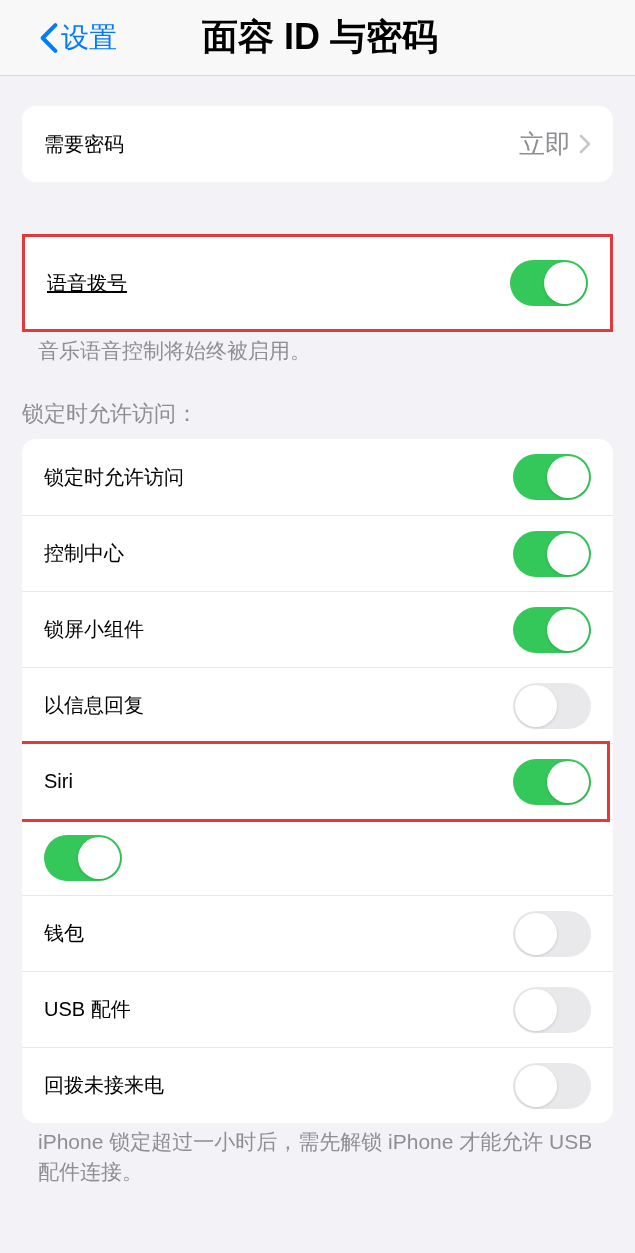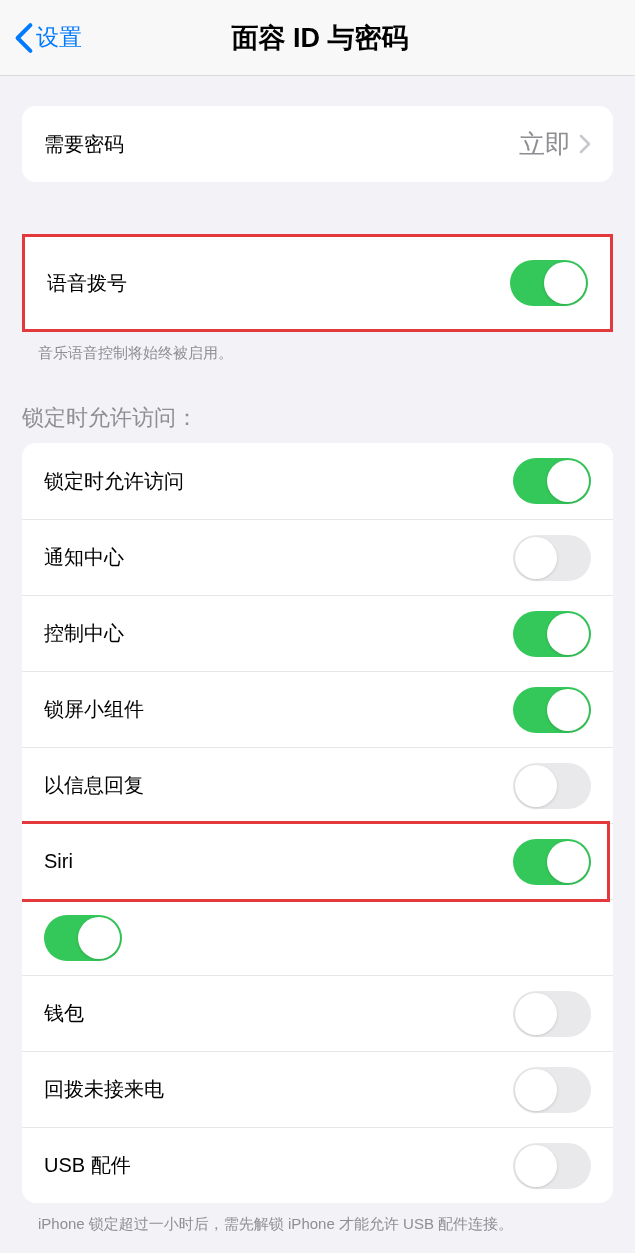--- a/index.html
+++ b/index.html
@@ -22,33 +22,34 @@
       align-items: center;
       position: relative;
       background: #f8f8f8;
       border-bottom: 1px solid #d9d9de;
     }
     .back-button {
       display: flex;
       align-items: center;
       padding-left: 14px;
       color: #007aff;
-      font-size: 23px;
+      font-size: 28px;
       gap: 2px;
+      margin-left: 25px;
     }
     .back-chevron {
       display: inline-flex;
       align-items: center;
     }
     .nav-title {
       position: absolute;
       left: 5px;
       right: 0;
       text-align: center;
-      font-size: 27px;
+      font-size: 36px;
       font-weight: 600;
       pointer-events: none;
     }
     .group {
       border-radius: 14px;
       background: #fff;
       margin: 0 22px;
       overflow: hidden;
     }
     .group.highlight {
@@ -72,23 +73,23 @@
       color: #8e8e93;
       font-size: 26px;
       display: flex;
       align-items: center;
       gap: 8px;
     }
     .chevron-right {
       display: inline-flex;
     }
     .footer-text {
-      font-size: 15px;
+      font-size: 21px;
       color: #8e8e93;
-      padding: 10px 38px;
+      padding: 4px 38px;
       line-height: 1.4;
     }
     .header-text {
       font-size: 22px;
       color: #8e8e93;
       padding: 0 22px 10px;
     }
     .toggle {
       width: 78px;
       height: 46px;
@@ -164,47 +165,41 @@
           <path d="M2 2 L10 10 L2 18" stroke="#c7c7cc" stroke-width="2.5" stroke-linecap="round" stroke-linejoin="round"></path>
         </svg>
       </span>
     </div>
   </div>
 </div>
 
 <div class="spacer-lg"></div>
 
 <div class="group highlight">
-  <div class="row" style="height:92px;">
+  <div class="row" style="height:92px;text-decoration:underline;">
     <div class="row-label">语音拨号</div>
     <div class="toggle on">
       <div class="knob"></div>
     </div>
   </div>
 </div>
 <div class="footer-text">音乐语音控制将始终被启用。</div>
 
 <div class="spacer"></div>
 
 <div class="header-text">锁定时允许访问：</div>
 
 <div class="group" id="lock-access-group">
     <div class="row">
       <div class="row-label">锁定时允许访问</div>
       <div class="toggle on">
         <div class="knob"></div>
       </div>
     </div>
     <div class="row">
-      <div class="row-label">通知中心</div>
-      <div class="toggle off">
-        <div class="knob"></div>
-      </div>
-    </div>
-    <div class="row">
       <div class="row-label">控制中心</div>
       <div class="toggle on">
         <div class="knob"></div>
       </div>
     </div>
     <div class="row">
       <div class="row-label">锁屏小组件</div>
       <div class="toggle on">
         <div class="knob"></div>
       </div>
@@ -226,26 +221,26 @@
         <div class="knob"></div>
       </div>
     </div>
     <div class="row">
       <div class="row-label">钱包</div>
       <div class="toggle off">
         <div class="knob"></div>
       </div>
     </div>
     <div class="row">
+      <div class="row-label">USB 配件</div>
+      <div class="toggle off">
+        <div class="knob"></div>
+      </div>
+    </div>
+    <div class="row">
       <div class="row-label">回拨未接来电</div>
       <div class="toggle off">
         <div class="knob"></div>
       </div>
     </div>
-    <div class="row">
-      <div class="row-label">USB 配件</div>
-      <div class="toggle off">
-        <div class="knob"></div>
-      </div>
-    </div>
   </div>
 
 <div class="footer-text">iPhone 锁定超过一小时后，需先解锁 iPhone 才能允许 USB 配件连接。</div>
 
 </body></html>

